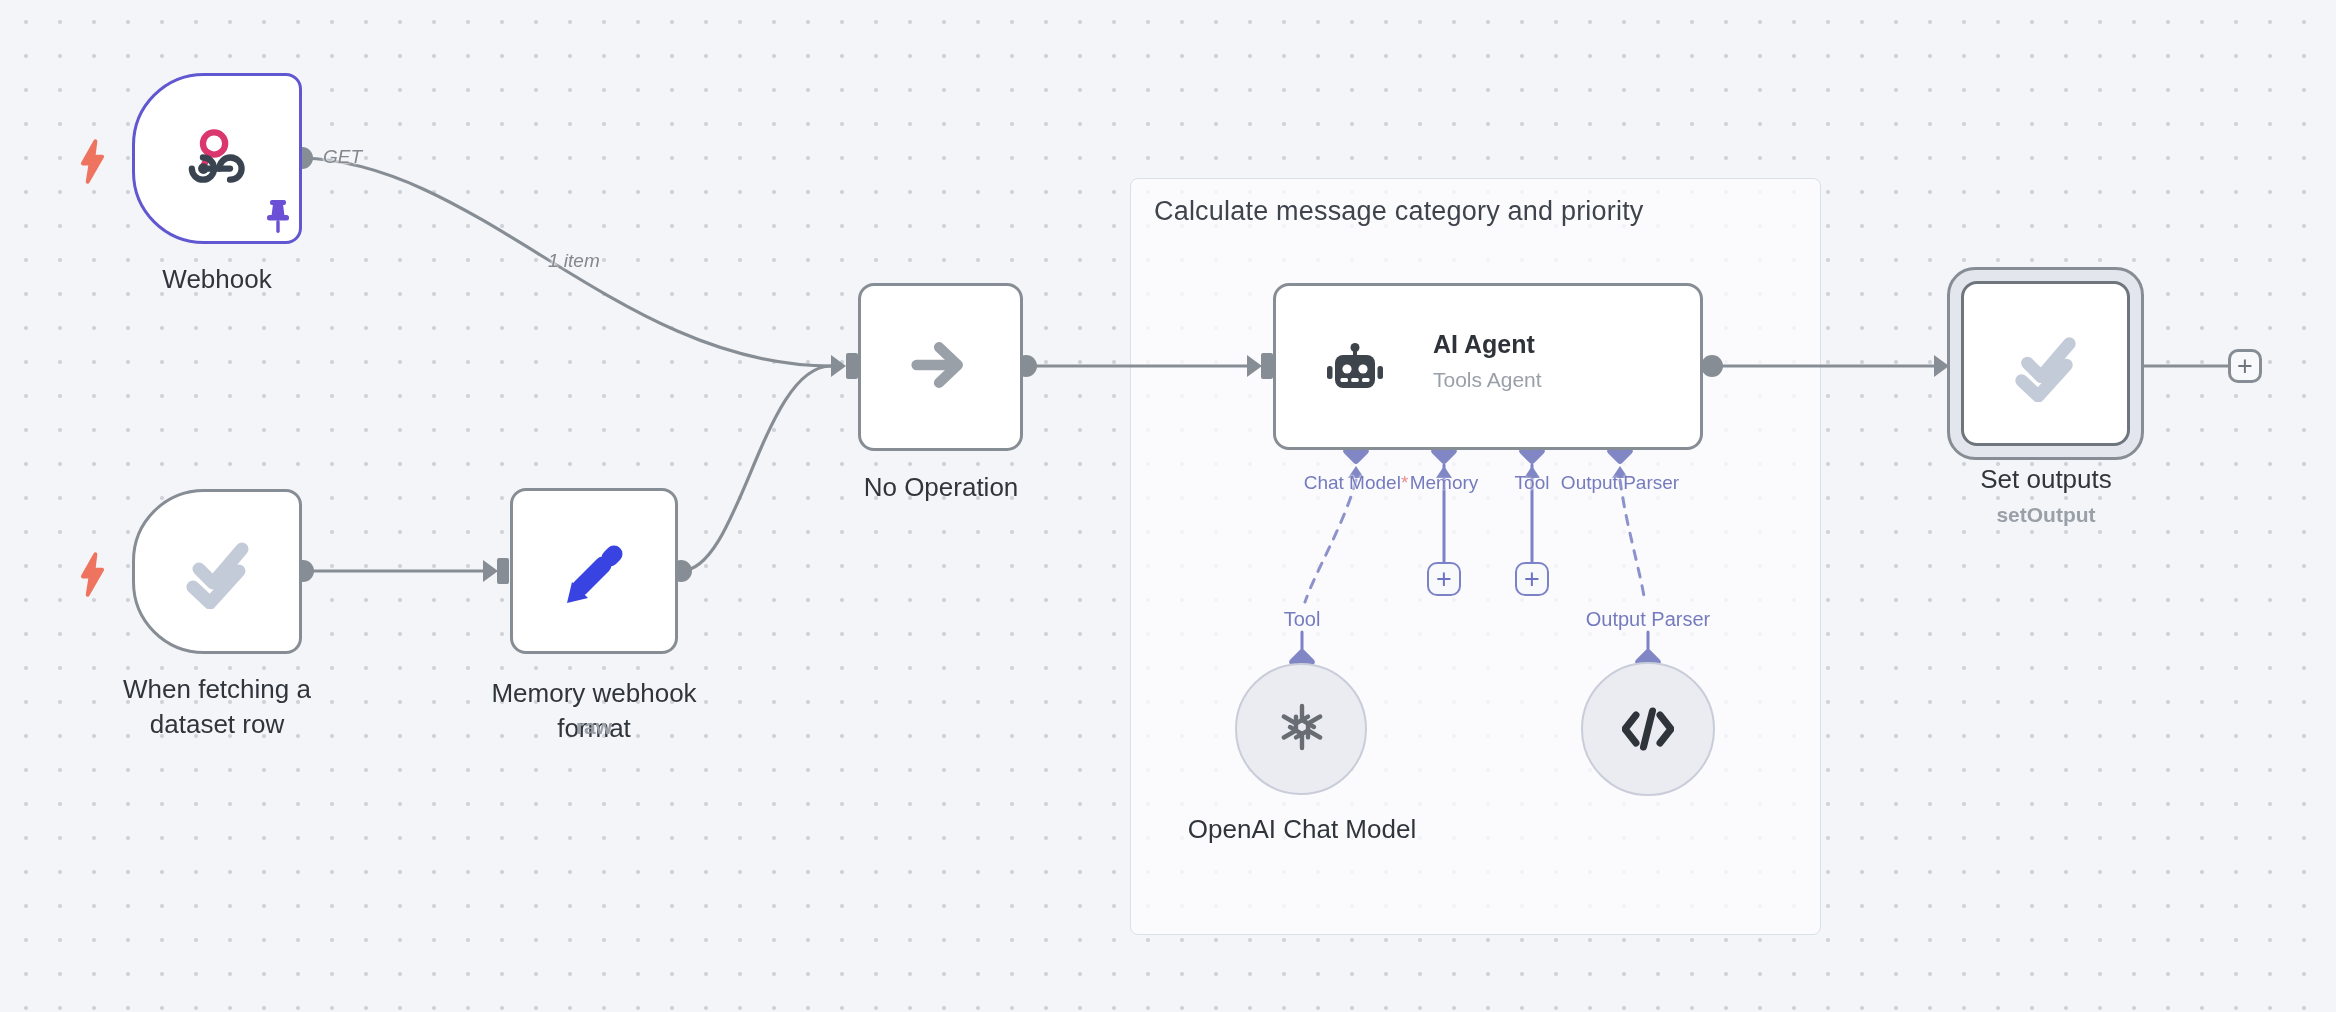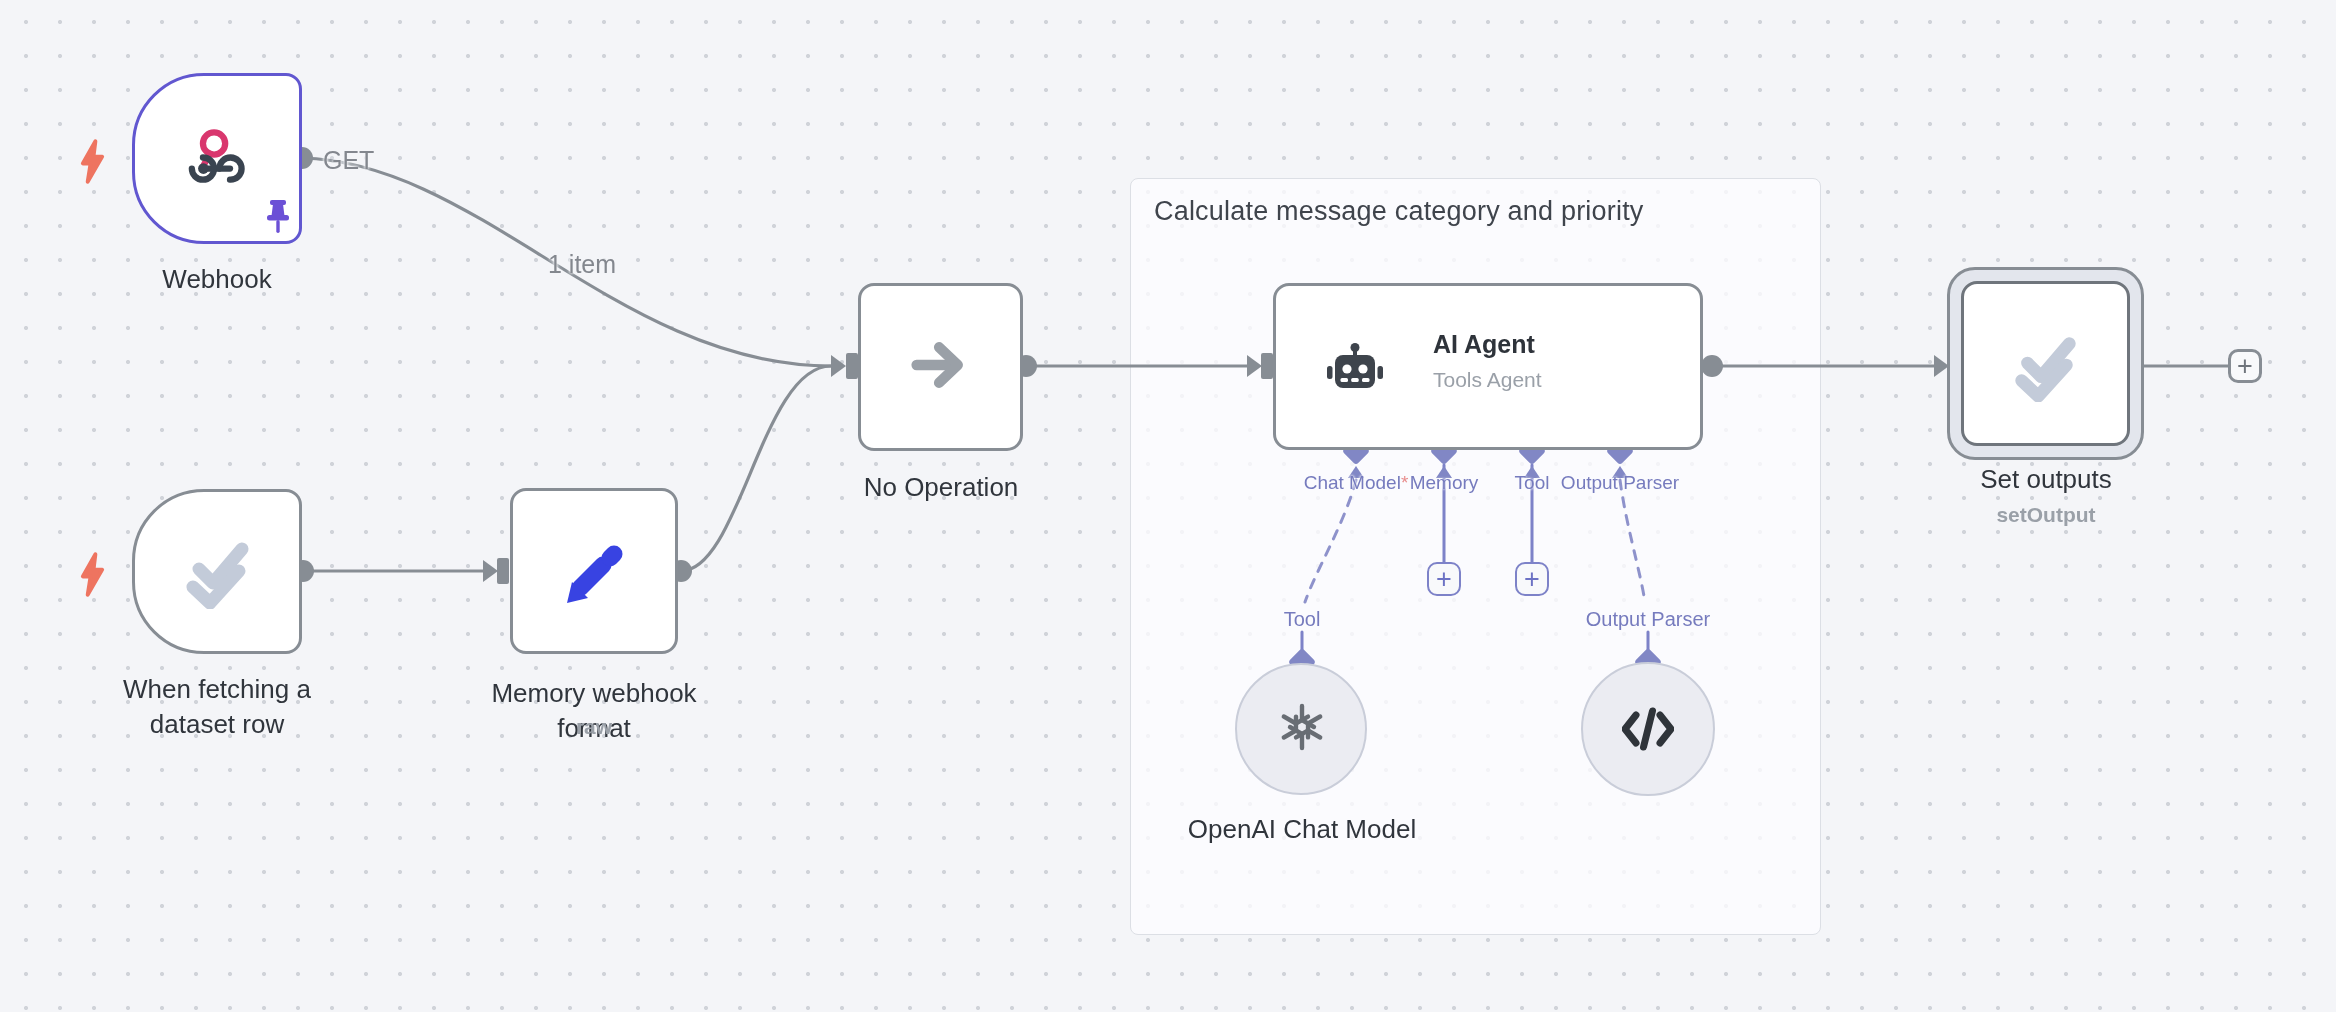--- a/index.html
+++ b/index.html
@@ -39,22 +39,23 @@
   .icon{position:absolute;z-index:4;display:flex;align-items:center;justify-content:center;}
   .node-label{
     position:absolute;text-align:center;font-size:26px;font-weight:500;
     color:#30353c;line-height:35px;z-index:3;
   }
   .node-sub{
     position:absolute;text-align:center;font-size:21px;font-weight:700;
     color:#9aa0a8;line-height:26px;z-index:3;
   }
   .conn-label{
-    position:absolute;font-size:25px;color:#83878e;z-index:3;white-space:nowrap;
+    position:absolute;font-size:19px;color:#83878e;z-index:3;white-space:nowrap;
     text-shadow:0 0 3px #f4f5f8,0 0 3px #f4f5f8,0 0 5px #f4f5f8;
+    font-style:italic;
   }
   .port-label{
     position:absolute;font-size:19px;color:#767bbe;z-index:4;white-space:nowrap;
     transform:translateX(-50%);
     text-shadow:0 0 3px #fafbfd,0 0 3px #fafbfd;
   }
   .req{color:#e88c8c;font-size:19px;}
   .plusbox{
     position:absolute;width:34px;height:34px;border-radius:10px;
     box-sizing:border-box;display:flex;align-items:center;justify-content:center;

